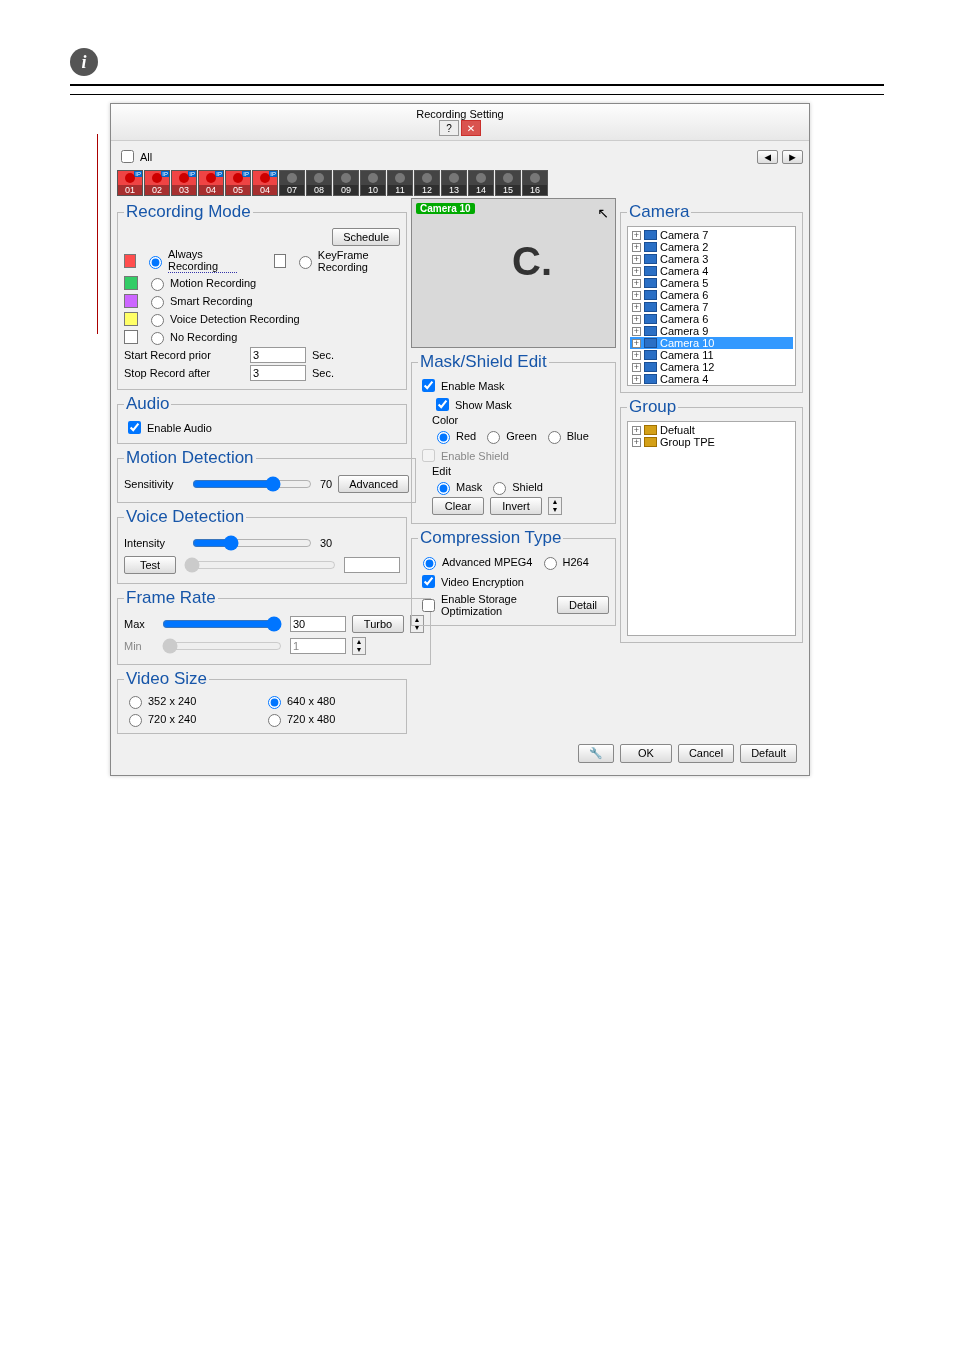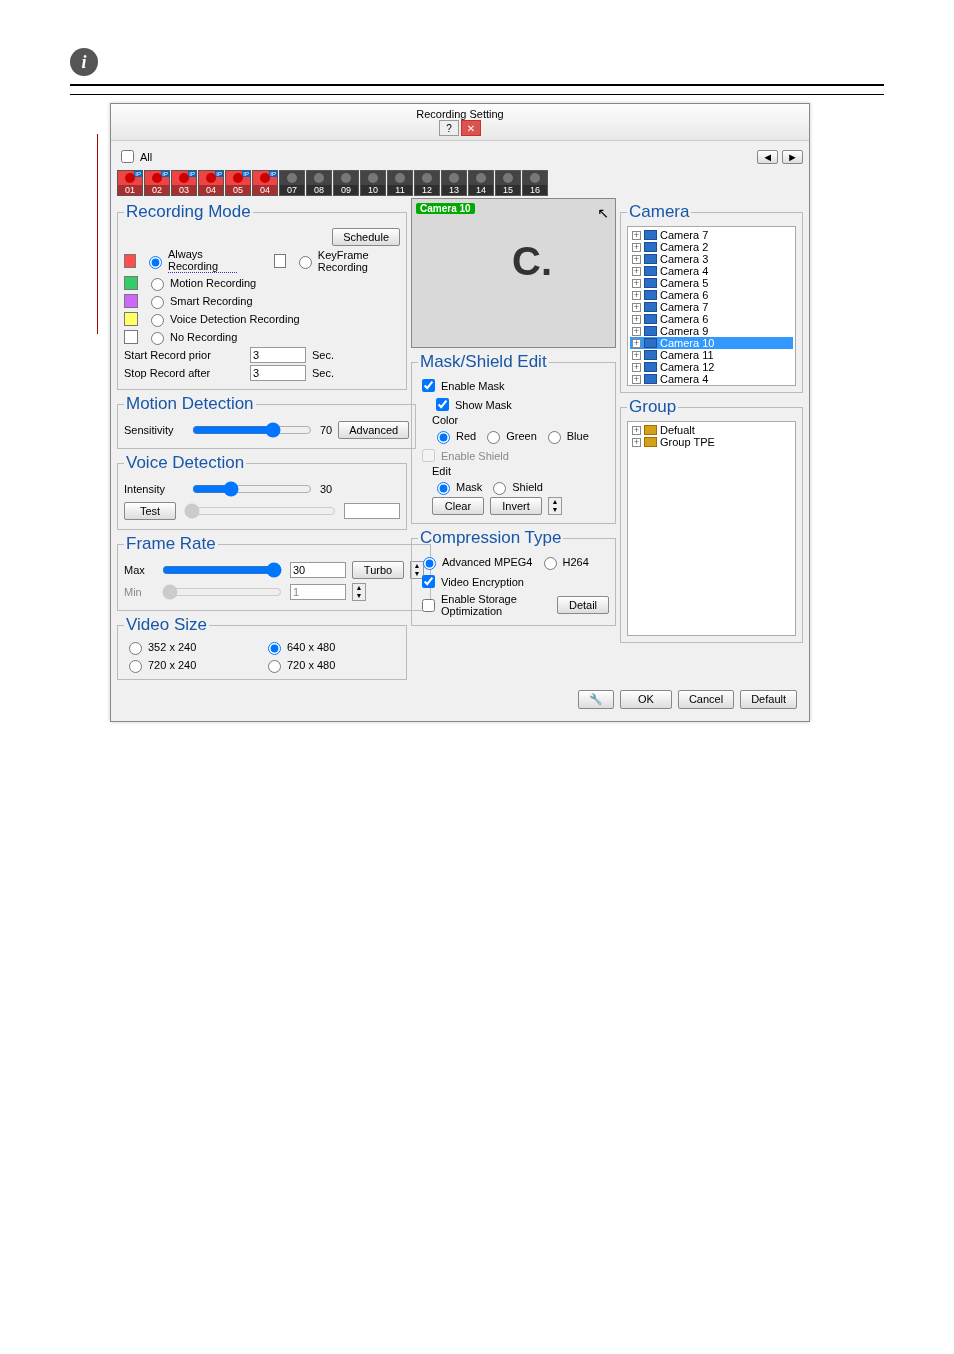--- a/index.html
+++ b/index.html
@@ -209,20 +209,27 @@
                 <input class="num" type="text" value="3" style="">
                 <span>Sec.</span>
               </div>
               <div class="row">
                 <span style="width:120px">Stop Record after</span>
                 <input class="num" type="text" value="3" style="">
                 <span>Sec.</span>
               </div>
             </fieldset>
 
+            <fieldset>
+              <legend>Audio</legend>
+              <label>
+                  <input type="checkbox" checked="" style="">
+                  <span>Enable Audio</span>
+                </label>
+            </fieldset>
 
             <fieldset>
               <legend>Motion Detection</legend>
               <div class="row">
                 <span style="width:60px">Sensitivity</span>
                 <input type="range" min="0" max="100" value="70" style="">
                 <span>70</span>
                 <span class="btn">Advanced</span>
               </div>
             </fieldset>

